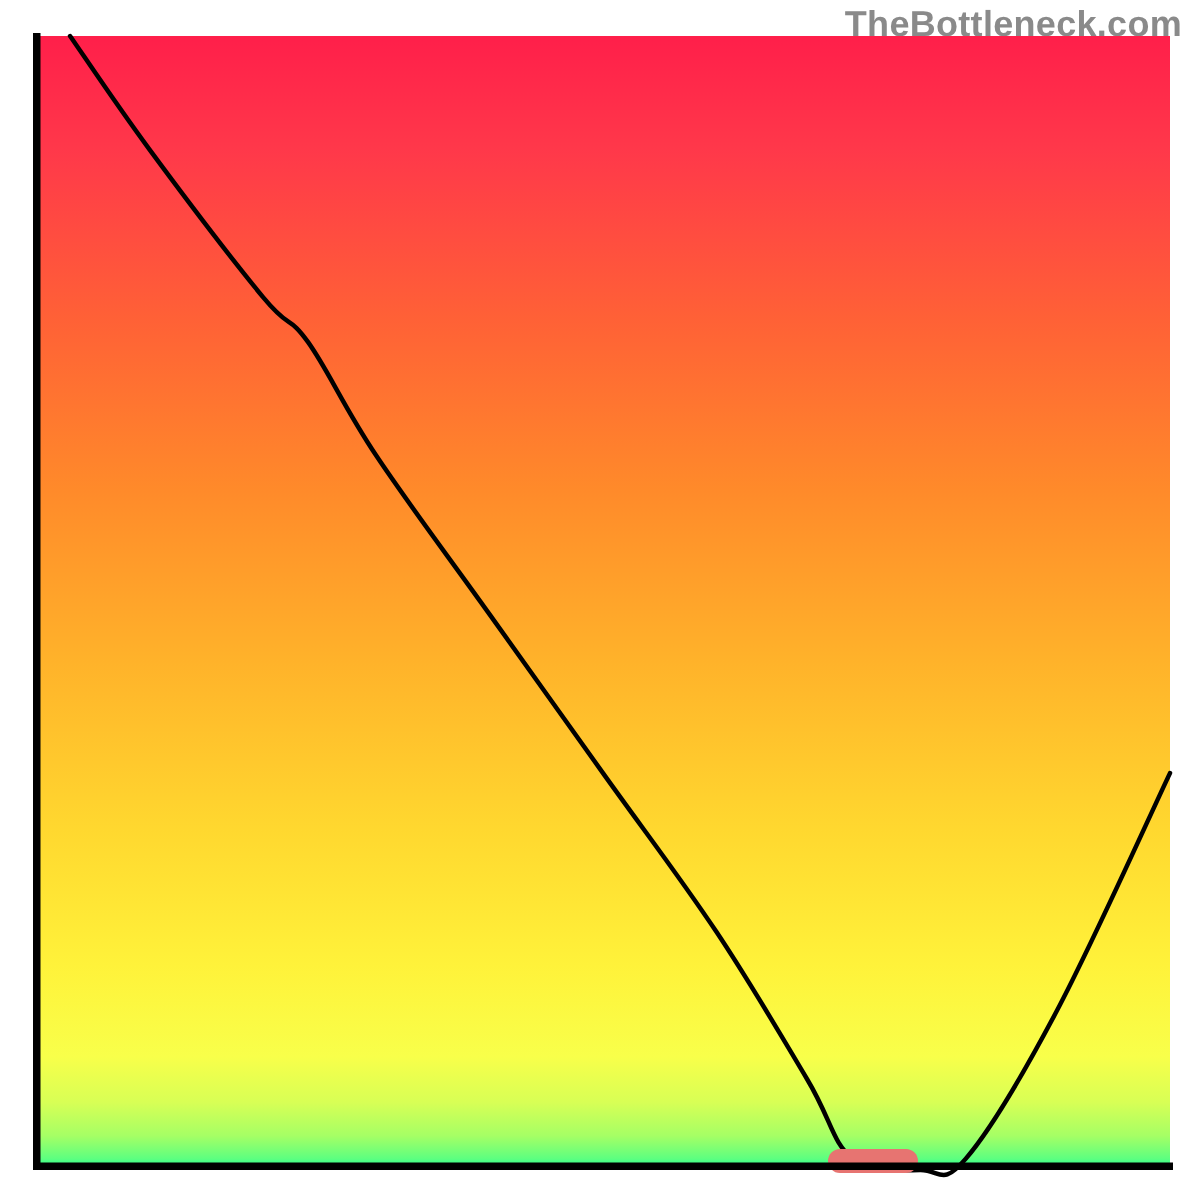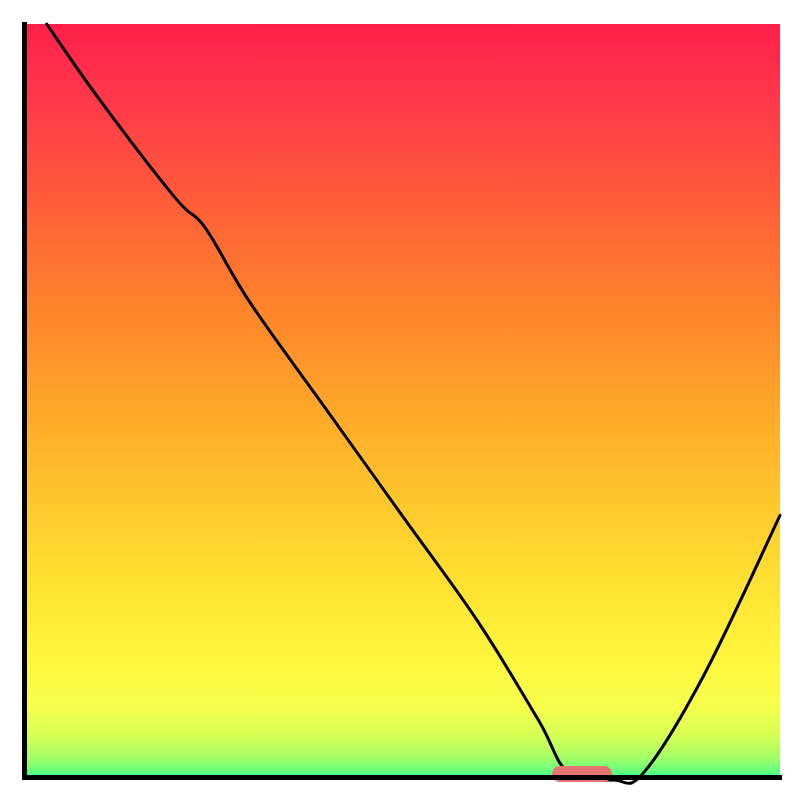--- a/index.html
+++ b/index.html
@@ -65,20 +65,21 @@
     position: absolute;
     background: #e77471;
     border-radius: 8px;
   }
 </style>
 </head>
 <body>
 
 <div class="wrapper">
 
+  <div class="watermark">TheBottleneck.com</div>
 
   <div class="plot-area">
     <svg width="756" height="756" viewBox="0 0 756 756" preserveAspectRatio="none" style="display:block">
       <defs>
         <linearGradient id="bgGrad" x1="0" y1="0" x2="0" y2="1">
             <stop offset="0.00%" stop-color="#ff1f4a"></stop>
             <stop offset="10.00%" stop-color="#ff384a"></stop>
             <stop offset="25.00%" stop-color="#ff6136"></stop>
             <stop offset="40.00%" stop-color="#ff8a2a"></stop>
             <stop offset="55.00%" stop-color="#ffb22a"></stop>

